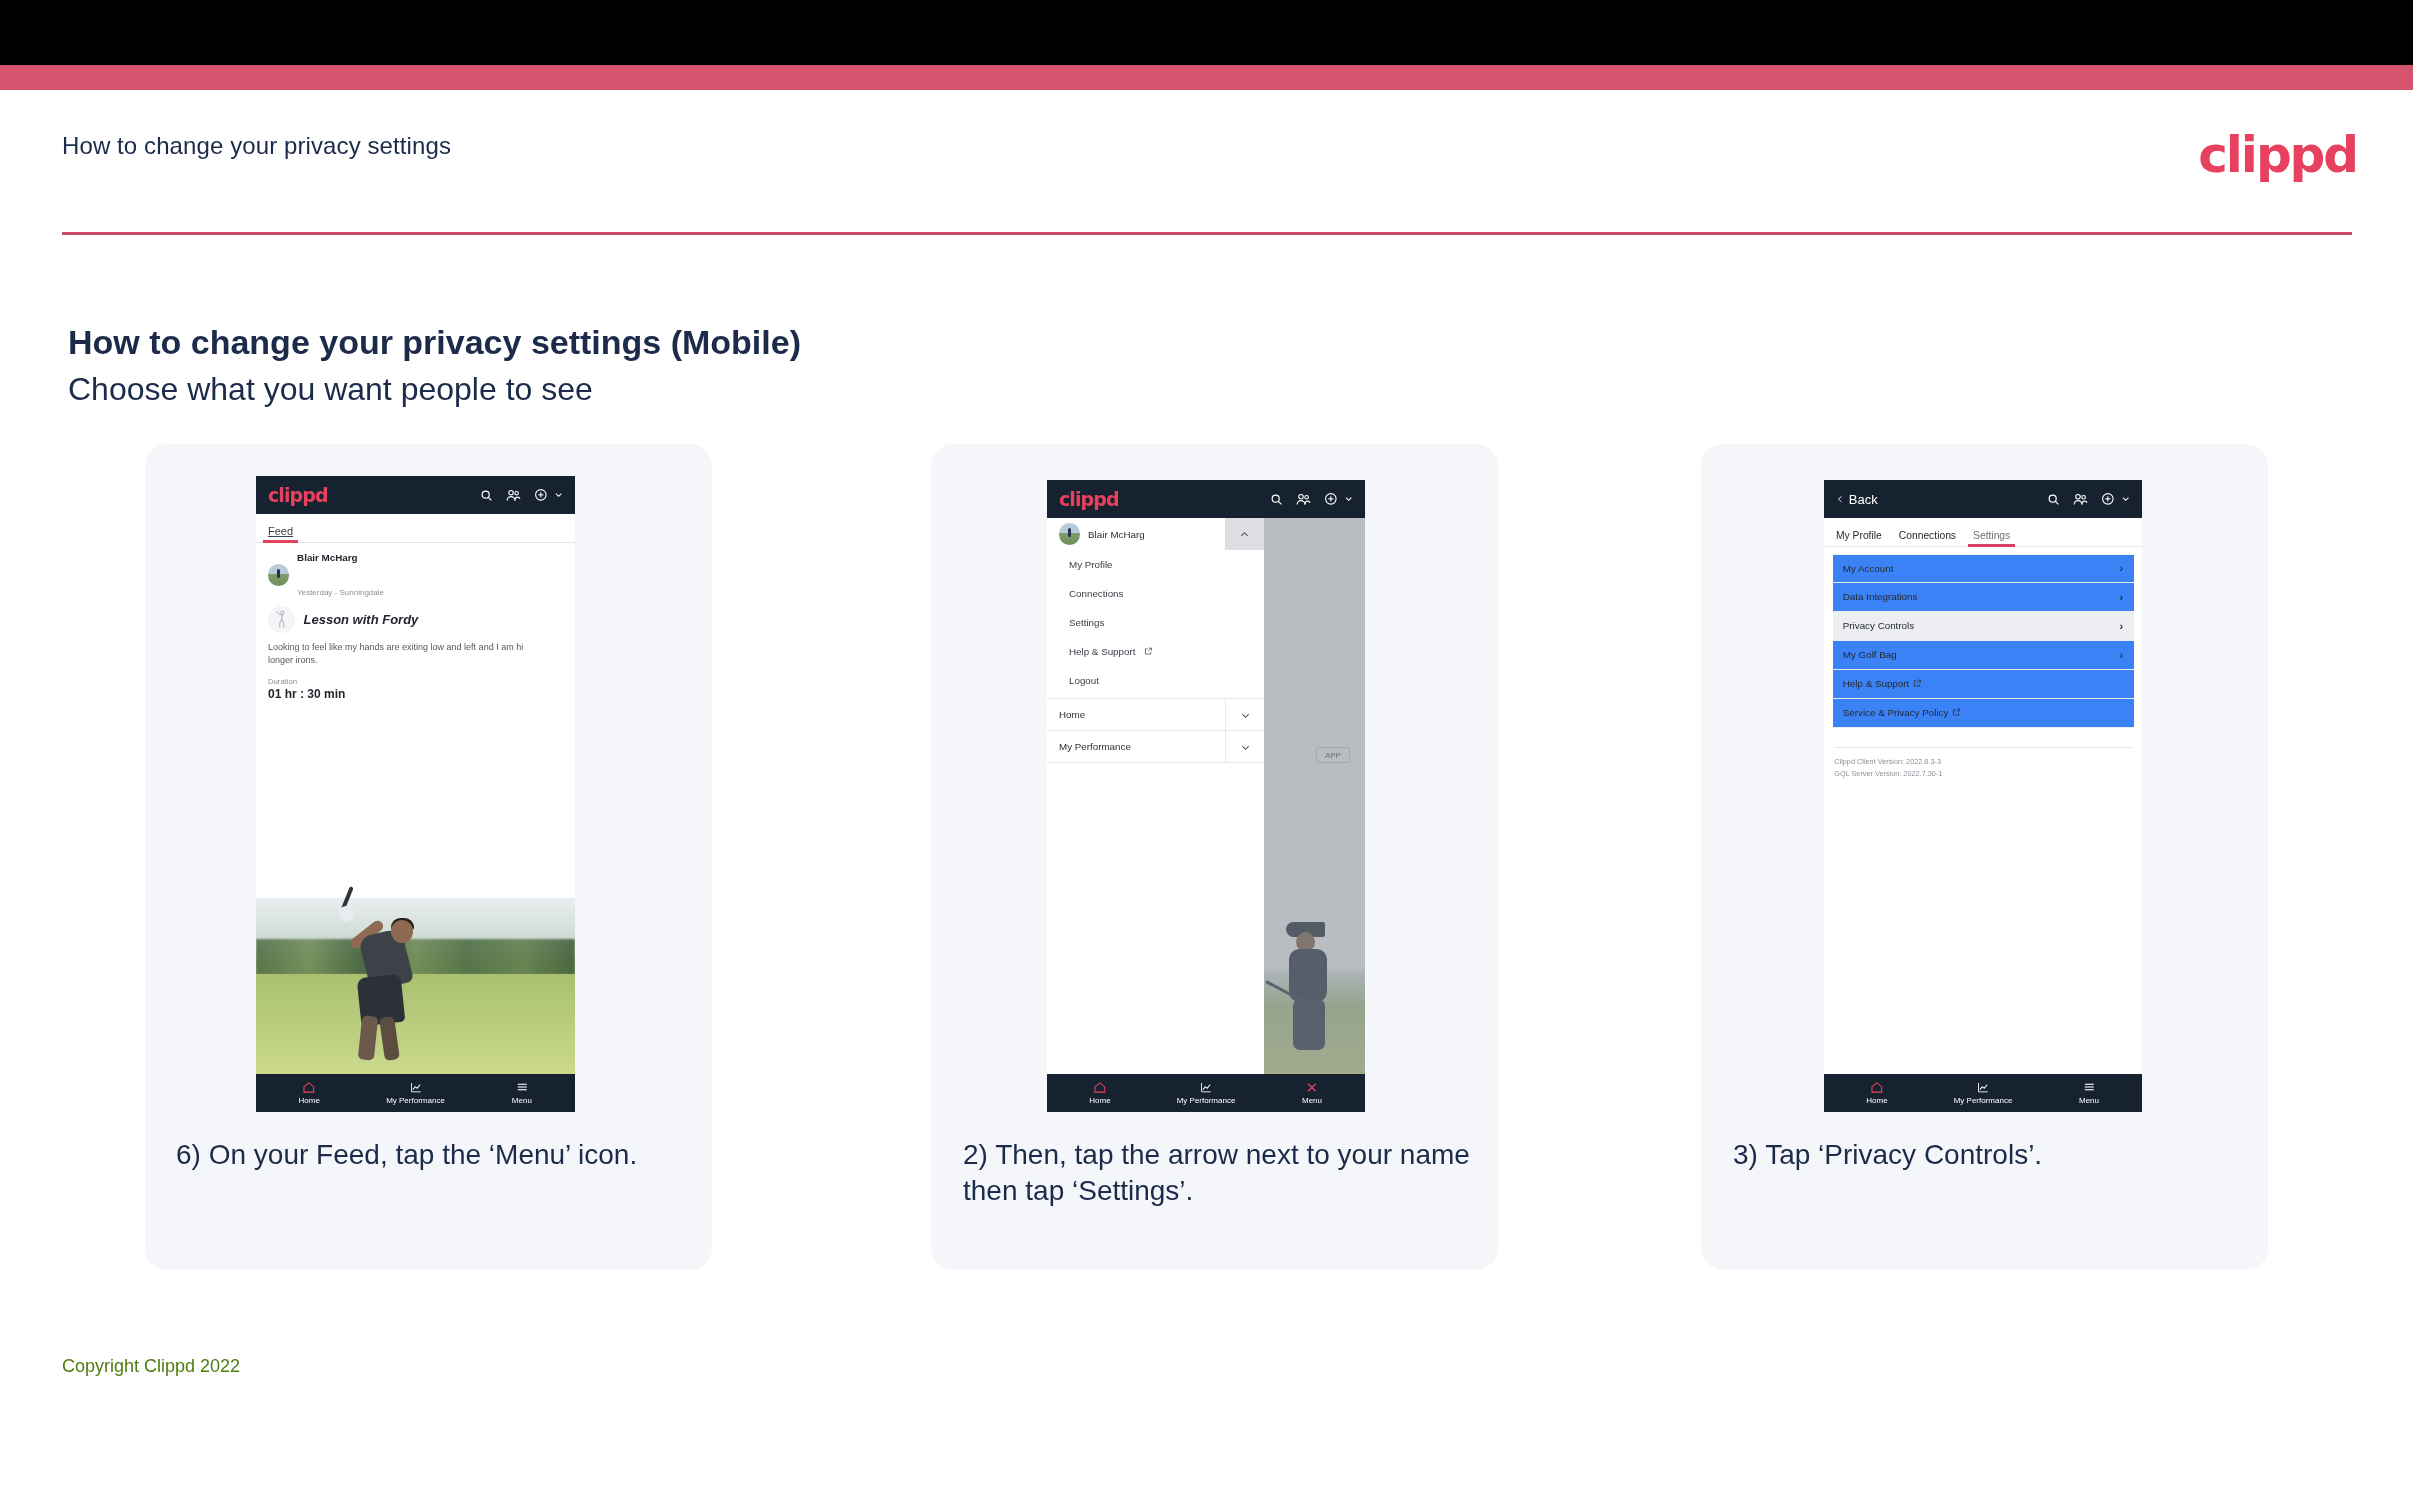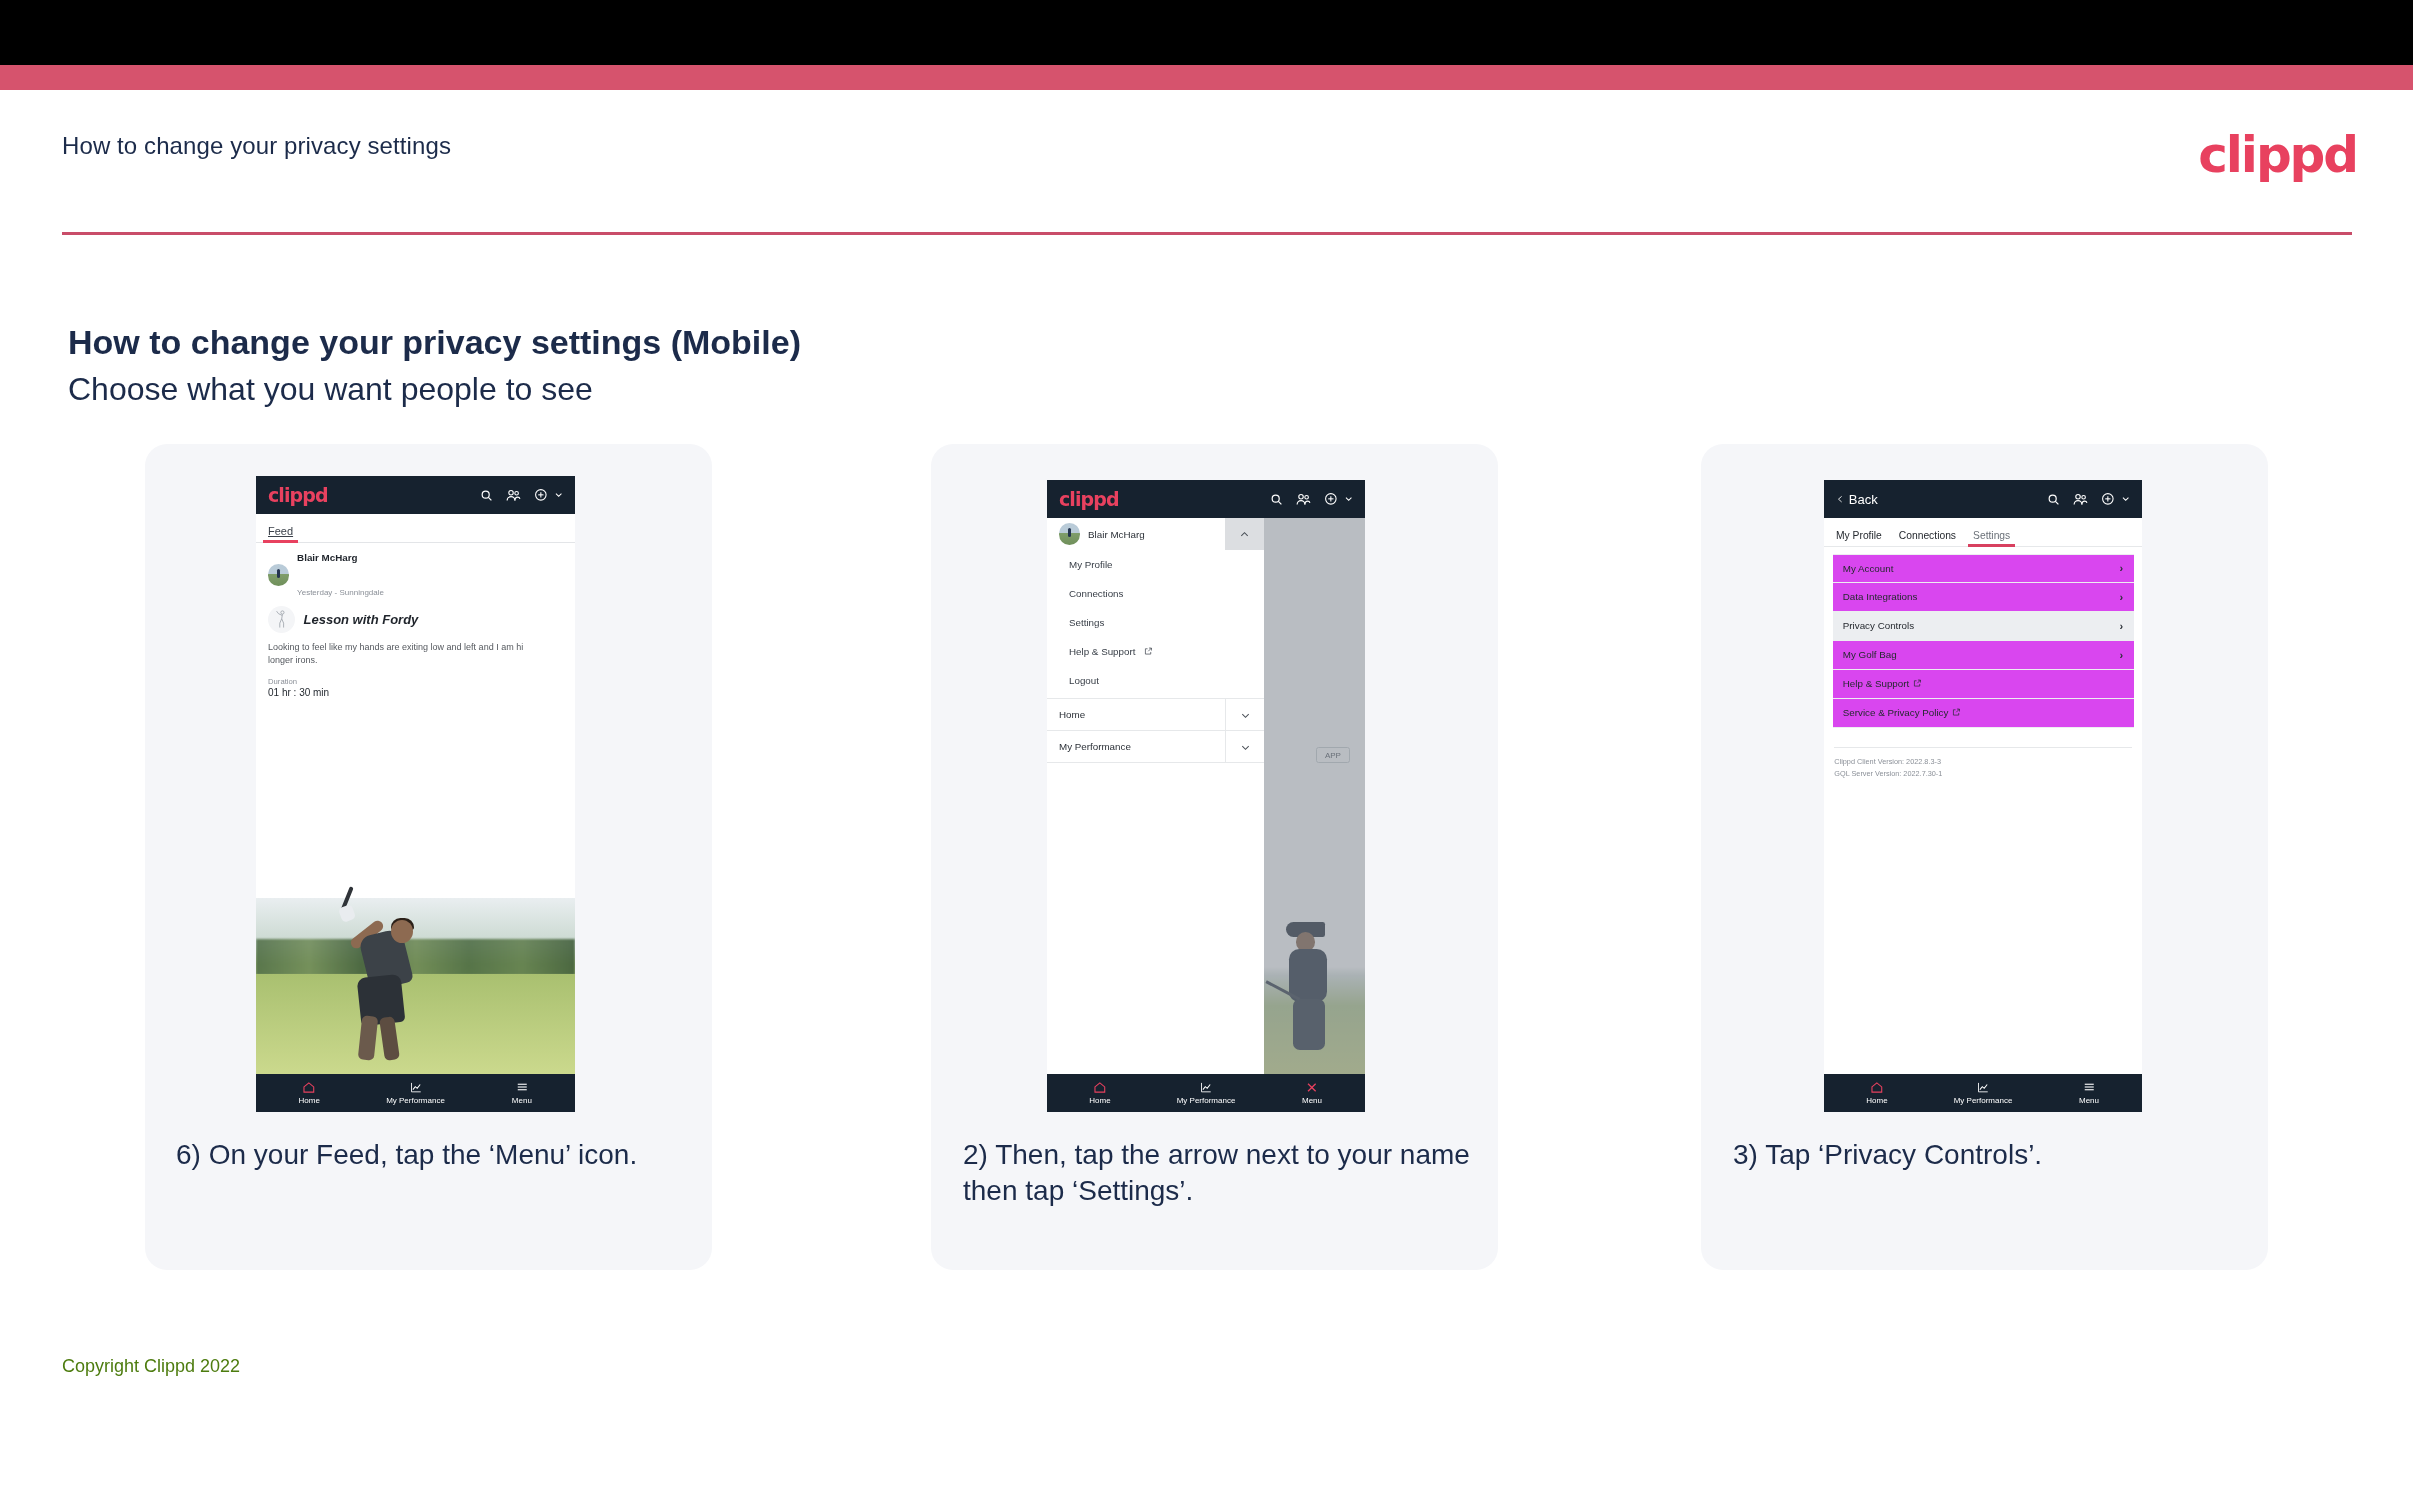--- a/index.html
+++ b/index.html
@@ -130,21 +130,21 @@
     display: flex; align-items: center; justify-content: center; flex: 0 0 auto;
   }
   .post-title { font-size: 13px; font-weight: bold; color: #1f242b; font-style: italic; }
 
   .post-body {
     font-size: 9px; color: #55595f; line-height: 1.5;
     padding: 5.1px 12px 0 12px; white-space: nowrap; overflow: hidden;
   }
   .post-body .wrap2 { display: block; }
   .dur-label { font-size: 7.7px; color: #8b9098; padding: 9.4px 12px 0 12px; }
-  .dur-value { font-size: 10px; font-weight: normal; color: #1f242b; padding: 0.9px 12px 0 12px; }
+  .dur-value { font-size: 12px; font-weight: bold; color: #1f242b; padding: 0.9px 12px 0 12px; }
 
   .post-photo {
     position: absolute; left: 0; right: 0; bottom: 38px; height: 244px;
     background:
       linear-gradient(#ffffff 0%, #ffffff 28%, #e9eef0 28%, #c9d8cf 47%, #9fb87a 55%, #b9cb7e 70%, #c9d58c 100%);
     overflow: hidden;
   }
   .tree-line {
     position: absolute; left: 0; right: 0; top: 109px; height: 36px;
     background: linear-gradient(90deg,#4d6b44,#6e8a56,#3f5c39,#6b8752,#4a6940,#5e7c4b,#3d5a37);
@@ -281,21 +281,21 @@
   .p3-tabs {
     height: 29px; display: flex; align-items: flex-end; gap: 17px;
     padding-left: 12px; border-bottom: 0.9px solid #e6e8ea; background: #fff;
   }
   .p3-tab { font-size: 10.3px; color: #25292f; padding-bottom: 5.1px; position: relative; }
   .p3-tab.active { color: #6a7078; }
   .p3-tab.active::after {
     content: ""; position: absolute; left: -5.1px; right: -5.1px; bottom: -0.9px;
     height: 2.6px; background: #d8405f;
   }
-  .settings-list { margin: 6.8px 8.5px 0 8.5px; background: #d946ef; }
+  .settings-list { margin: 6.8px 8.5px 0 8.5px; background: #3b82f6; }
   .settings-row {
     height: 29px; display: flex; align-items: center; padding: 0 10.3px;
     font-size: 9.8px; color: #25292f; border-bottom: 0.9px solid #eceef0;
     position: relative;
   }
   .settings-row:first-child { border-top: 0.9px solid #eceef0; }
   .settings-row.highlight { background: #eceef1; }
   .settings-row .chevr { margin-left: auto; color: #2a2f36; font-weight: bold; font-size: 11px; }
   .version-block {
     margin: 19px 10.3px 0 10.3px; padding-top: 8.5px; border-top: 0.9px solid #e6e8ea;

